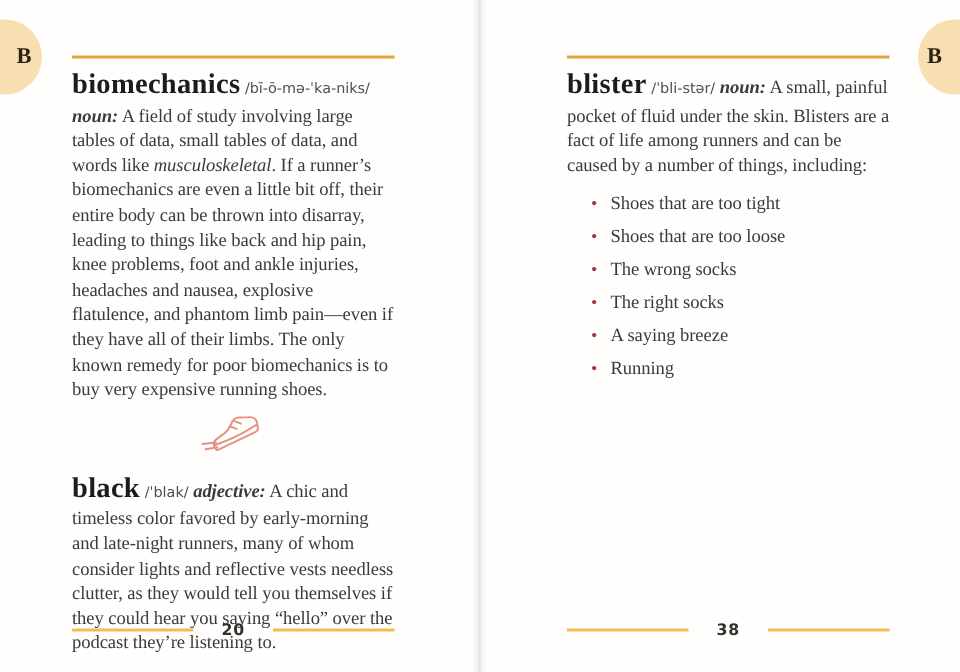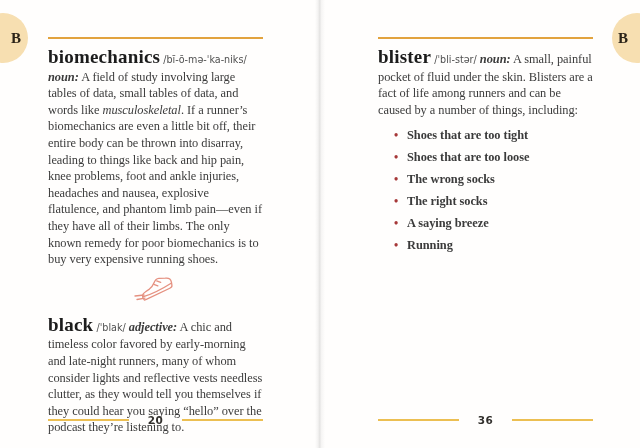--- a/index.html
+++ b/index.html
@@ -50,21 +50,21 @@
     font-family:"DejaVu Sans", sans-serif;
     font-size:9.6px; color:#4f4f4f; letter-spacing:0;
   }
   .pos { font-weight:bold; font-style:italic; }
   .ital { font-style:italic; }
 
   .divider { text-align:center; margin:7px 0 6px 0; }
   .divider svg { display:inline-block; }
 
   ul.bullets {
-    list-style:none; margin:9px 0 0 0; padding:0 0 0 29px;font-weight:bold;
+    list-style:none; margin:9px 0 0 0; padding:0 0 0 29px;
   }
   ul.bullets li {
     position:relative; margin:0 0 5px 0;
     font-size:12.4px; line-height:17px; letter-spacing:-0.05px;
     white-space:pre-line;
   }
   ul.bullets li::before {
     content:"\2022"; position:absolute; left:-13px; top:0;
     color:#a63838; font-size:12px;
   }
@@ -144,18 +144,18 @@
         <li>Shoes that are too loose</li>
         <li>The wrong socks</li>
         <li>The right socks</li>
         <li>A saying breeze</li>
         <li>Running</li>
       </ul>
     </div>
 
     <div class="folio">
       <span class="rule"></span>
-      <span class="num">36</span>
+      <span class="num">38</span>
       <span class="rule"></span>
     </div>
   </div>
 
 </div>
 
 </body></html>

